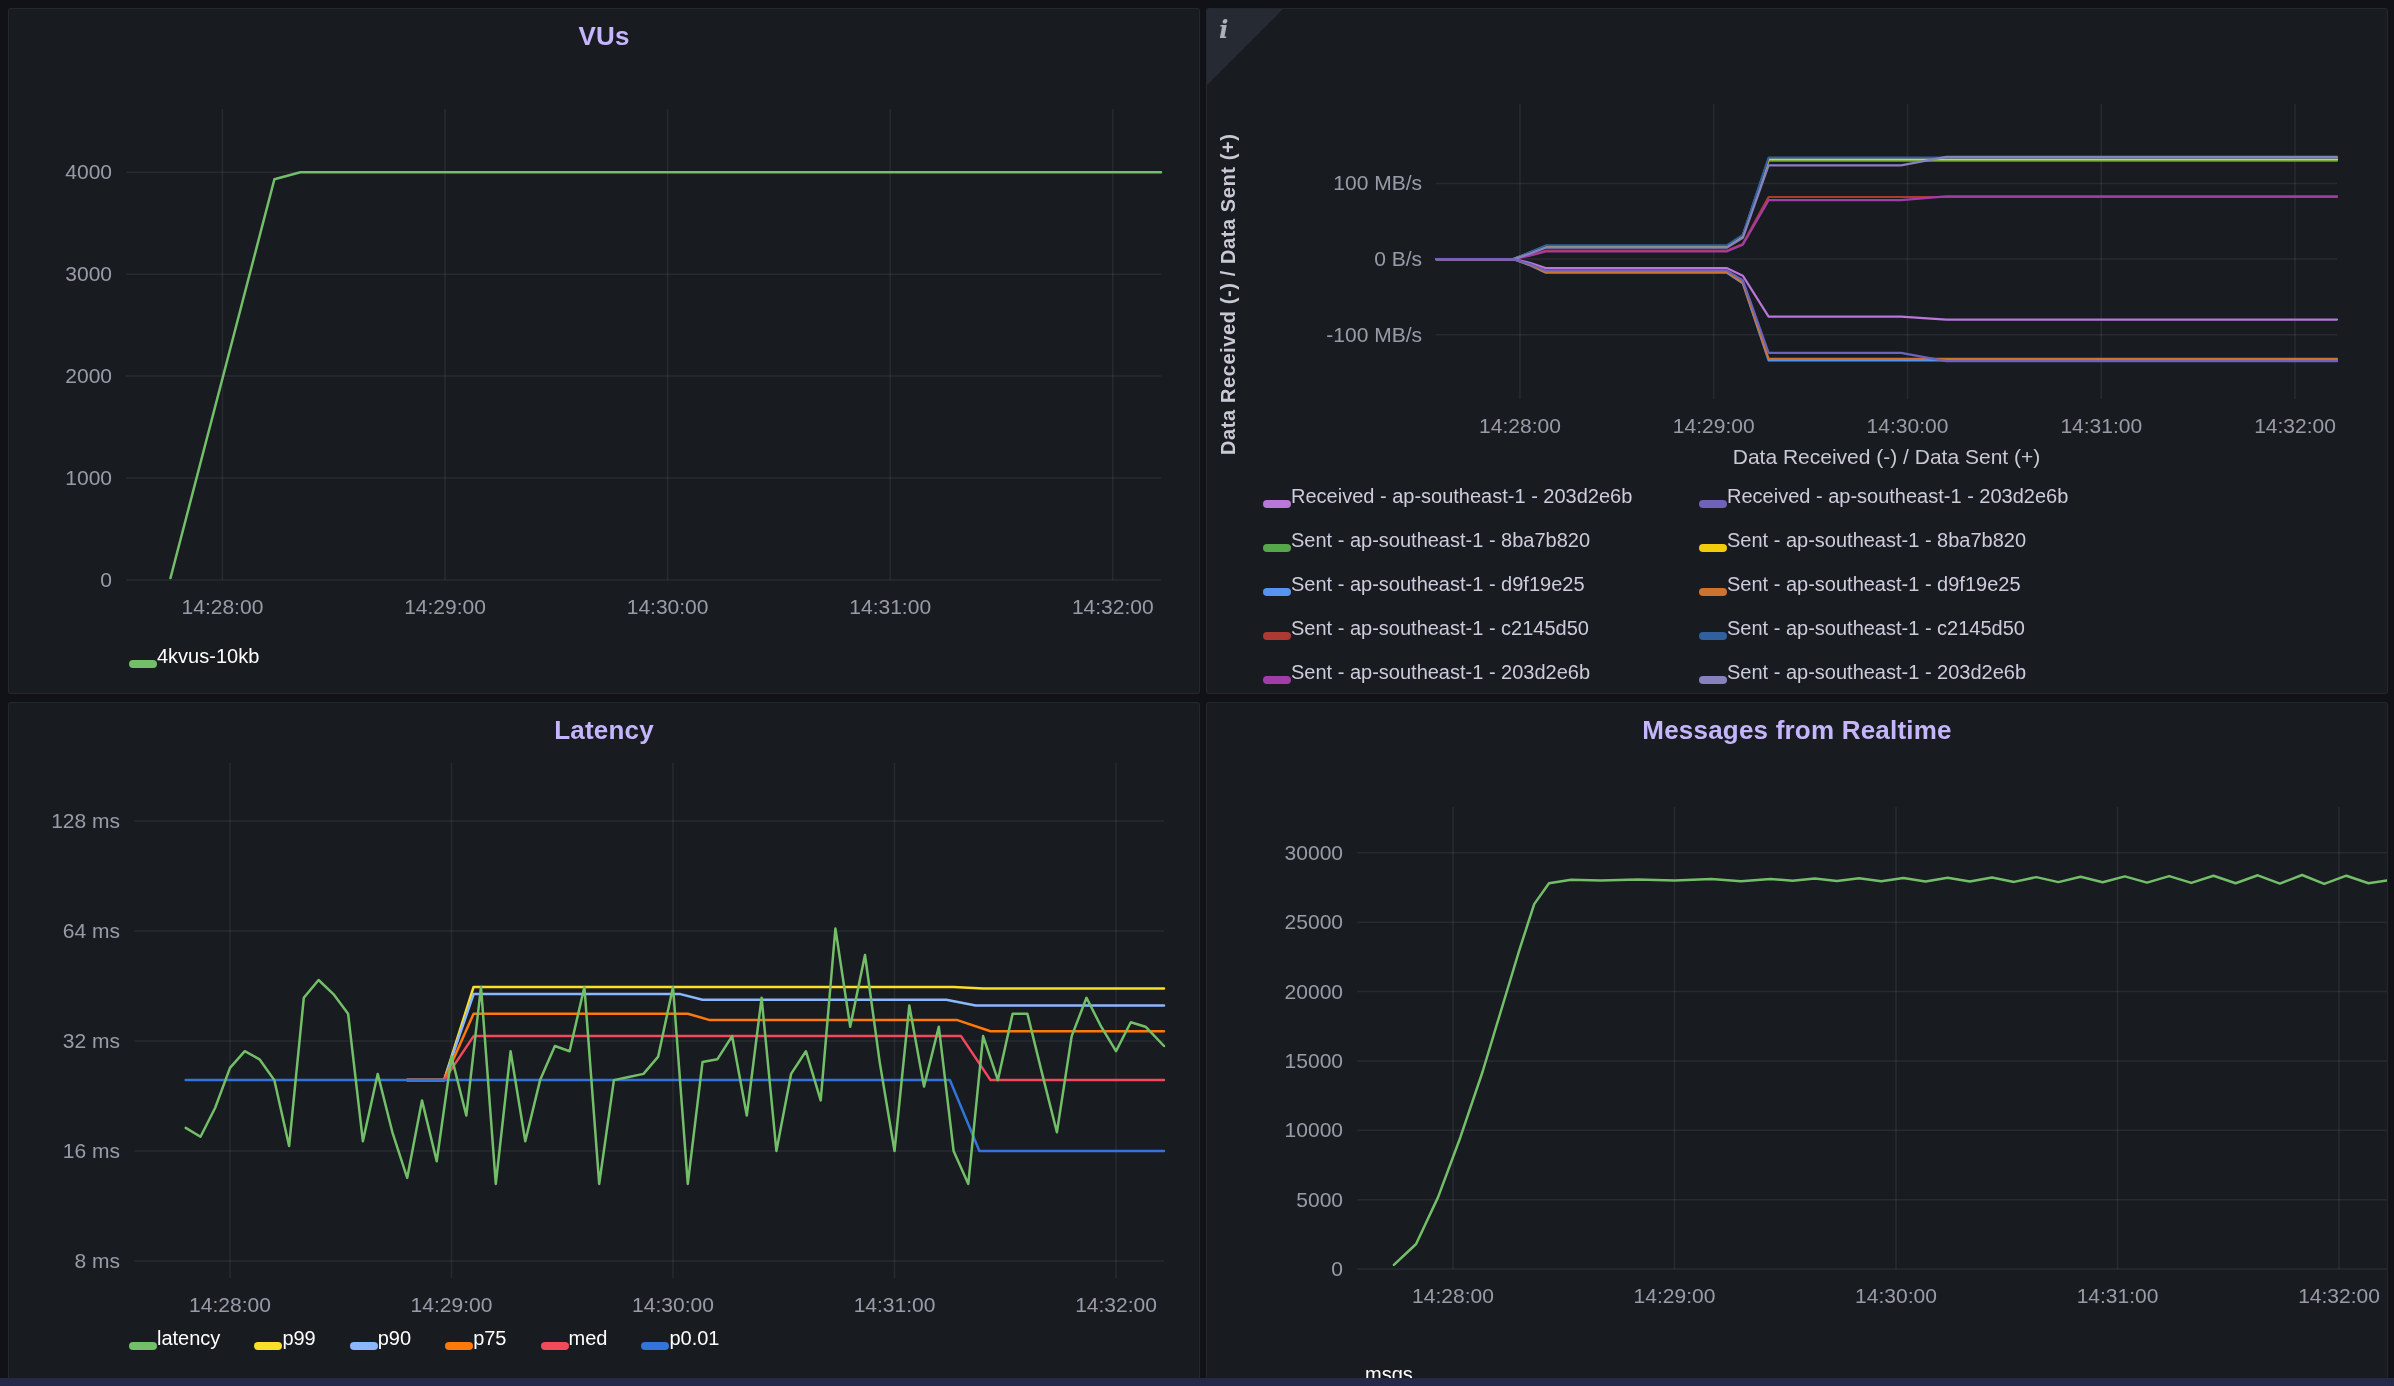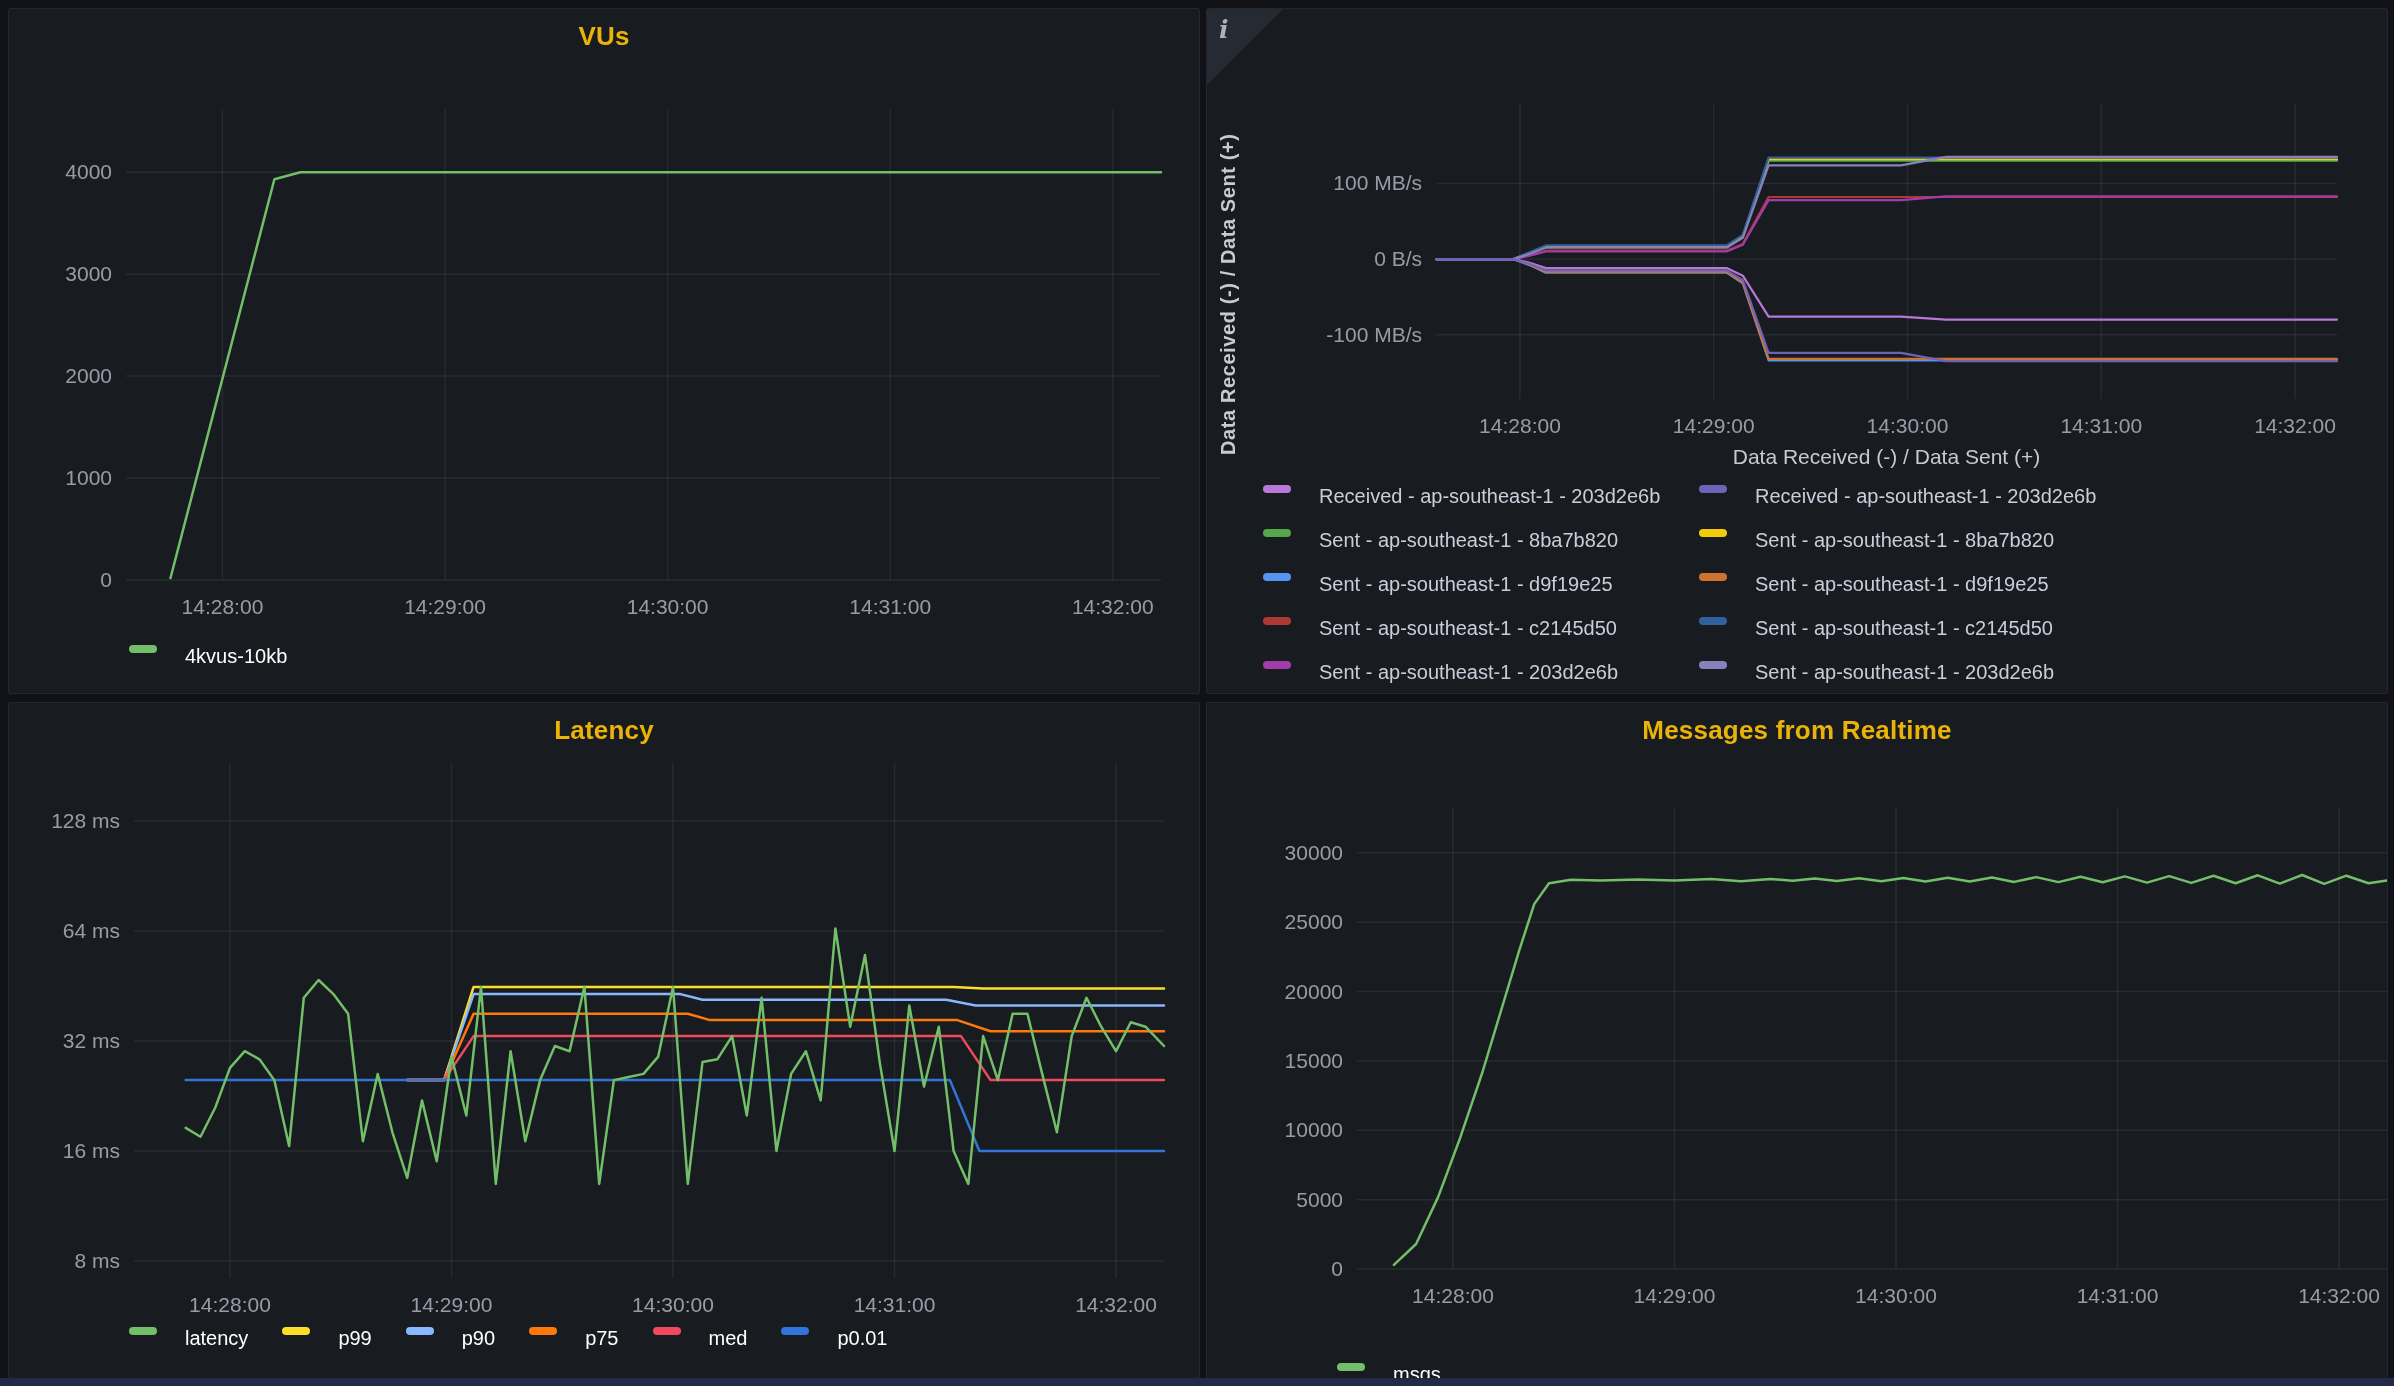--- a/index.html
+++ b/index.html
@@ -1,24 +1,24 @@
 <!DOCTYPE html>
 <html><head>
 <meta charset="utf-8">
 <style>
   html,body{margin:0;padding:0;background:#111217;width:2394px;height:1386px;overflow:hidden;
     font-family:"Liberation Sans","DejaVu Sans",sans-serif;}
   .dash{position:relative;width:2394px;height:1386px;background:#111217;}
   .panel{position:absolute;background:#181b1f;border:1px solid rgba(204,204,220,0.07);
     border-radius:3px;overflow:hidden;}
   .ptitle{position:absolute;top:12px;left:0;width:100%;text-align:center;
-    font-size:26px;font-weight:600;color:#eab308;letter-spacing:0.2px;cursor:pointer;}
+    font-size:26px;font-weight:600;color:#c4b5fd;letter-spacing:0.2px;cursor:pointer;}
   .chart-svg{position:absolute;inset:0;}
   .legend{position:absolute;display:flex;gap:34px;align-items:center;font-size:20px;color:#ffffff;}
-  .li{display:flex;align-items:flex-start;gap:28px;cursor:pointer;white-space:nowrap;}
+  .li{display:flex;align-items:flex-end;gap:0;cursor:pointer;white-space:nowrap;}
   .sw{display:inline-block;width:28px;height:8px;border-radius:4px;flex:0 0 auto;}
   
   .yaxis-title{position:absolute;left:10px;top:446px;transform:rotate(-90deg);
     transform-origin:0 0;white-space:nowrap;font-size:20px;font-weight:600;color:#c8c9d4;letter-spacing:0.6px;}
   .xaxis-title{position:absolute;left:229px;width:901px;top:436px;text-align:center;
     font-size:21px;color:#c8c9d4;}
   .plegend-wrap{position:absolute;left:56px;top:474px;right:20px;bottom:6px;overflow:hidden;}
   .plegend{display:grid;grid-template-columns:436px auto;grid-auto-rows:44px;
     align-items:center;margin-top:-9px;font-size:20px;color:#ccccdc;}
   .info-corner{position:absolute;top:0;left:0;width:0;height:0;

